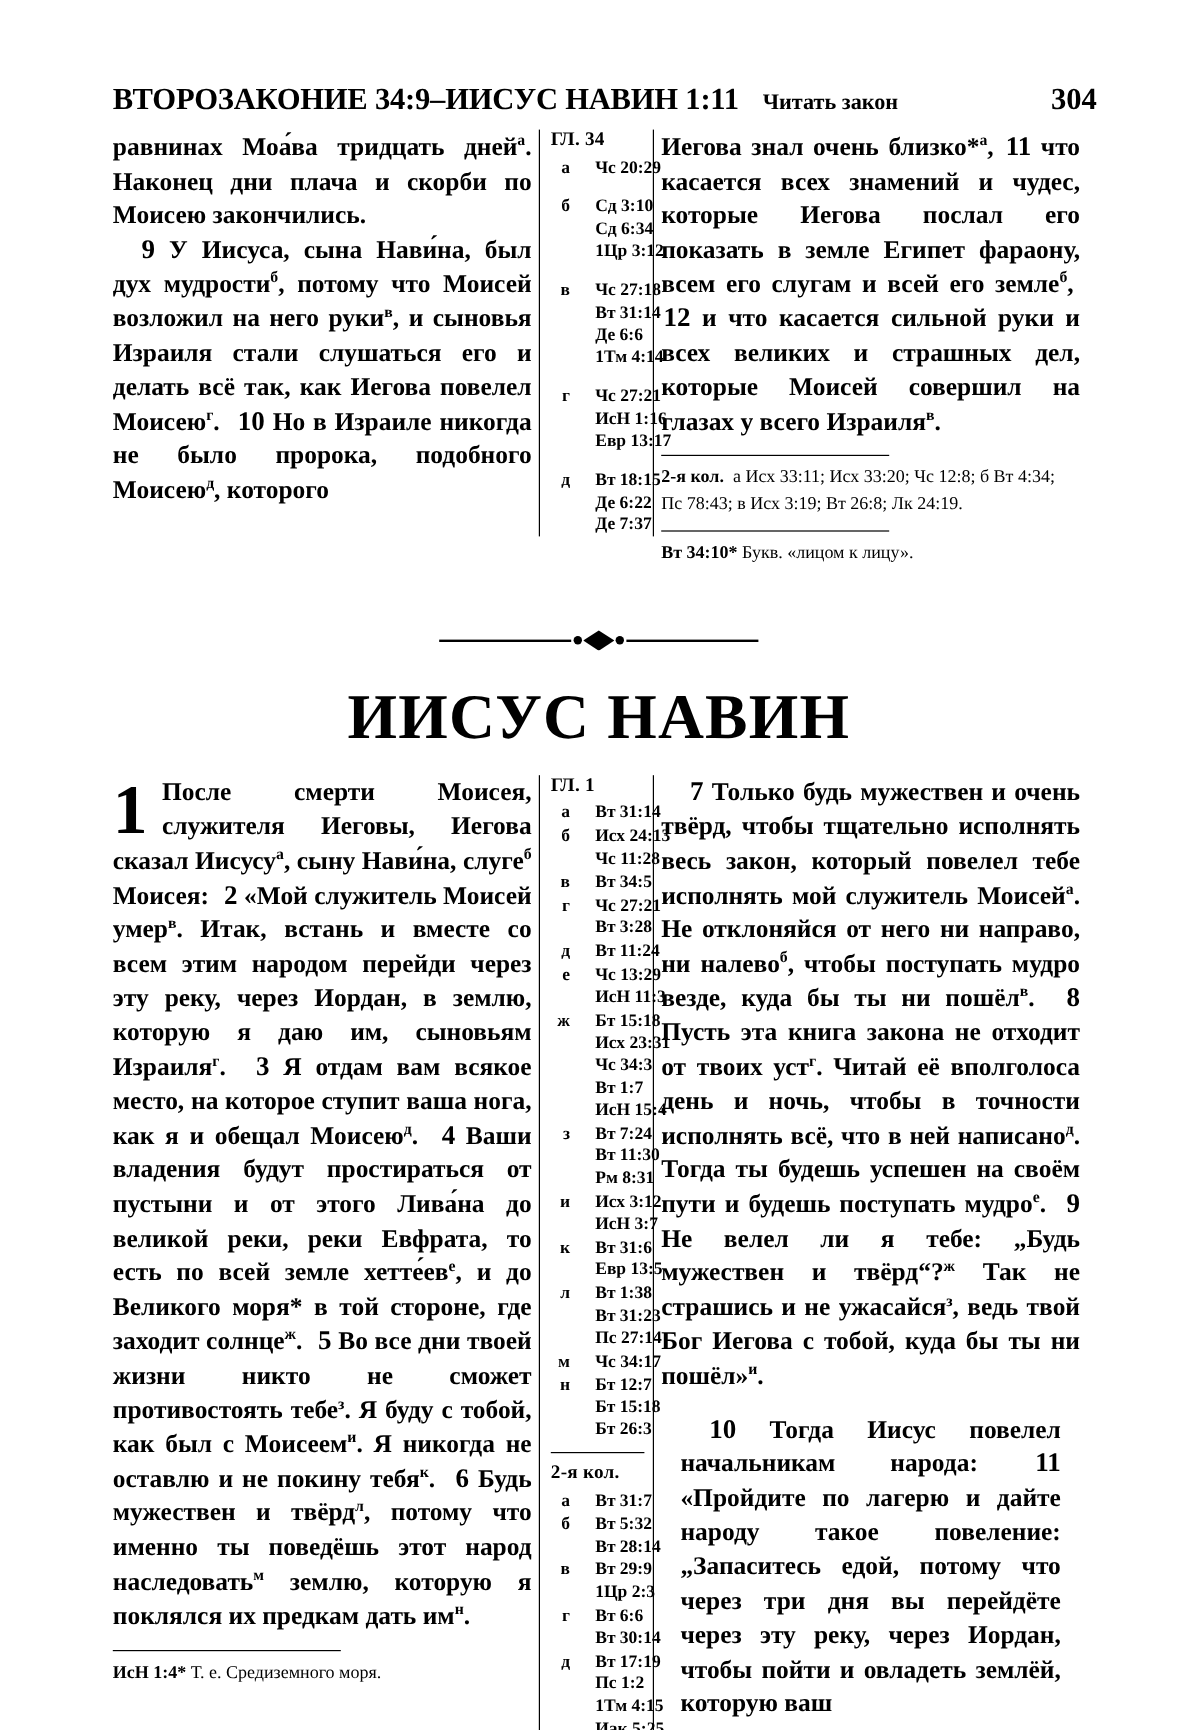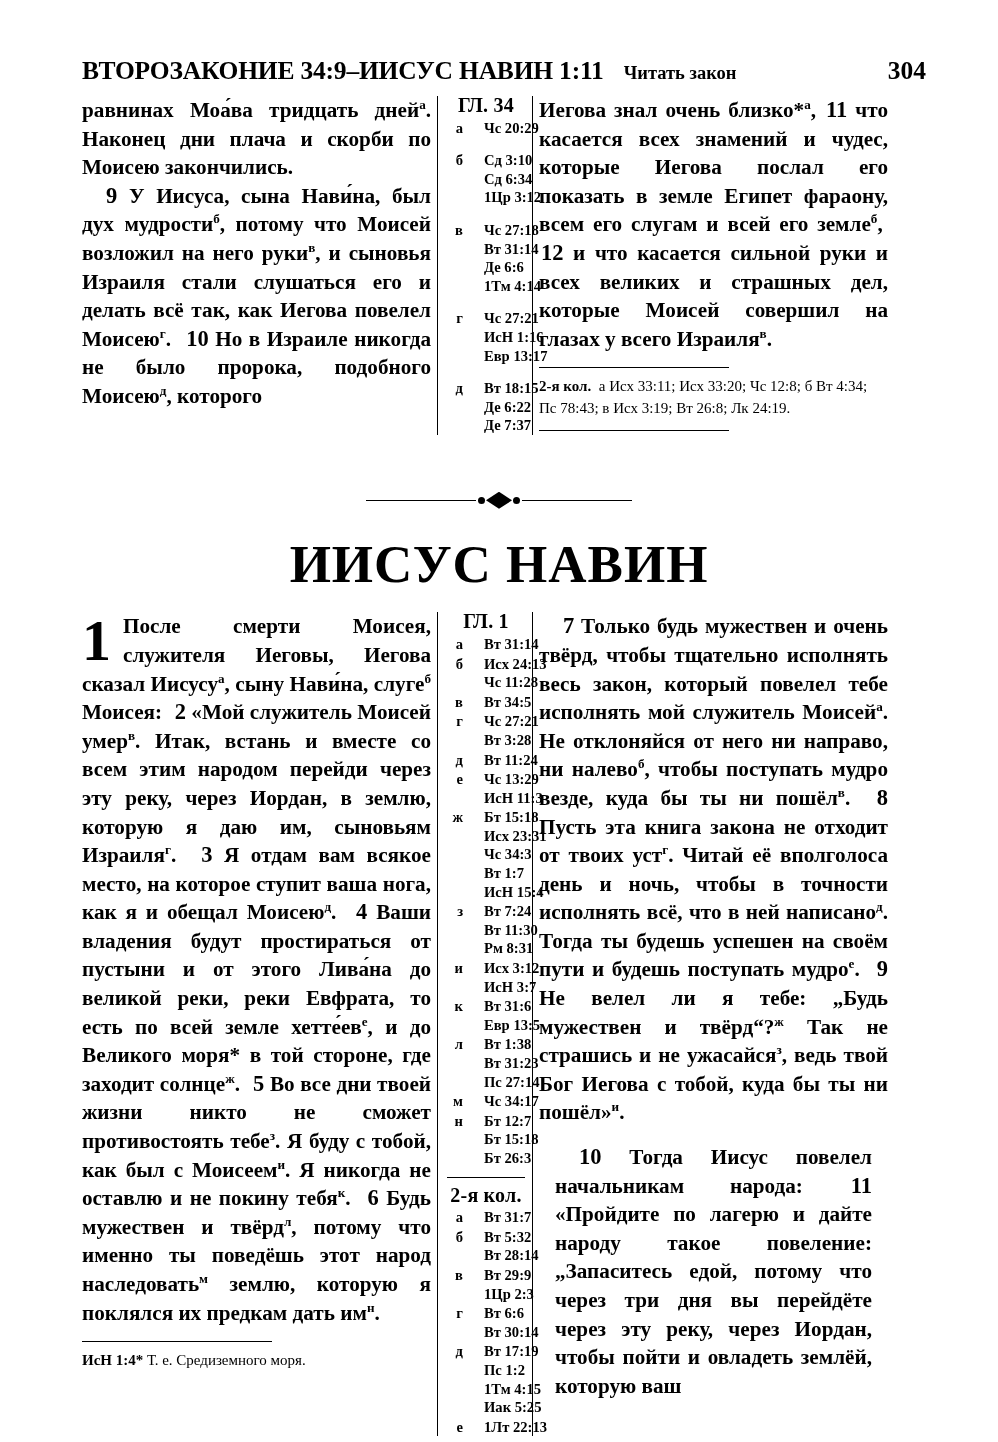--- a/index.html
+++ b/index.html
@@ -13,21 +13,21 @@
     font-family: "Liberation Serif", "DejaVu Serif", serif;
     color: #000000;
     position: relative;
     overflow: hidden;
   }
 
   .page {
     width: 998px;
     height: 1128px;
     box-sizing: border-box;
-    padding: 0;
+    padding: 12px;
     position: relative;
   }
 
   
   .running-head {
     display: flex;
     align-items: baseline;
     padding: 56px 72px 0 82px;
     font-weight: bold;
   }
@@ -77,22 +77,22 @@
     padding: 0 7px 0 9px;
     border-left: 1.6px solid #000;
     border-right: 1.6px solid #000;
     font-size: 14.6px;
     line-height: 18.6px;
     font-weight: bold;
     min-height: 330px;
     box-sizing: border-box;
   }
   .refs-head {
-    text-align: center;
-    font-size: 20px;
+    text-align: left;
+    font-size: 16px;
     font-weight: bold;
     margin-bottom: 4px;
     letter-spacing: 0.2px;
   }
   .ref-group {
     display: flex;
     margin-top: 1px;
   }
   .ref-letter {
     width: 16px;
@@ -265,20 +265,23 @@
     <div class="col-text right">
       <p style="margin:0;"><span>Иегова знал очень близко*</span><sup>а</sup><span>,</span> <span class="vnum">11</span> <span>что касается всех знамений и чудес, которые Иегова послал его показать в земле Египет фараону, всем его слугам и всей его земле</span><sup>б</sup><span>,</span>&nbsp; <span class="vnum">12</span> <span>и что касается сильной руки и всех великих и страшных дел, которые Моисей совершил на глазах у всего Израиля</span><sup>в</sup><span>.</span></p>
 
       <div class="fn-rule"></div>
       <div class="fn-block">
         <div class="fn-line"><b>2-я кол.</b>&nbsp;&nbsp;<span>а Исх 33:11; Исх 33:20; Чс 12:8; б Вт 4:34;</span></div>
         <div class="fn-line">Пс 78:43; в Исх 3:19; Вт 26:8; Лк 24:19.</div>
       </div>
 
       <div class="fn-rule2"></div>
+      <div class="fn-block">
+        <div class="fn-line"><b>Вт 34:10*</b> <span>Букв. «лицом к лицу».</span></div>
+      </div>
     </div>
   </div>
 
   <div class="ornament-wrap">
     <div class="orn-line"></div>
     <div class="orn-mid">
       <div class="orn-dot"></div>
       <div class="orn-diamond"></div>
       <div class="orn-dot"></div>
     </div>

